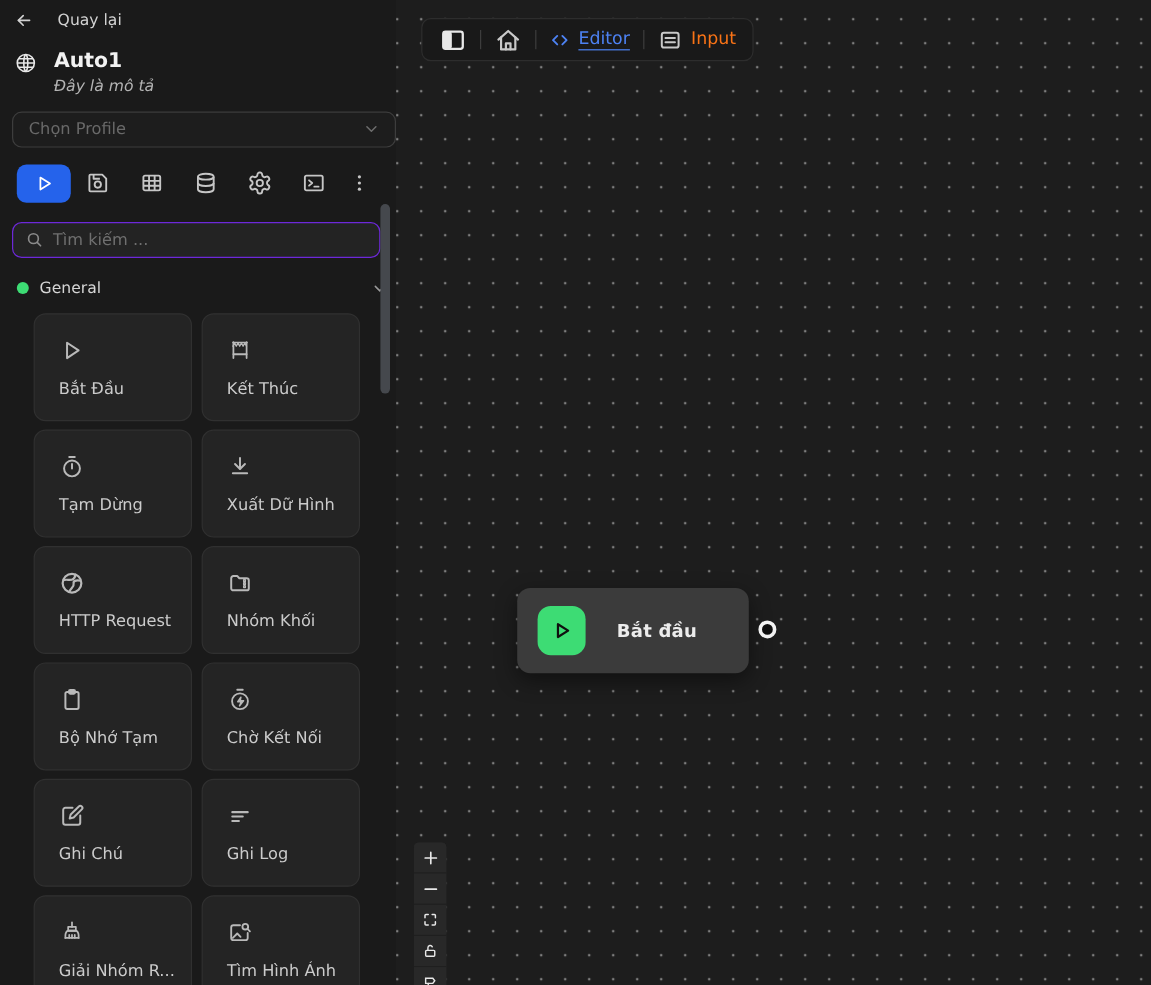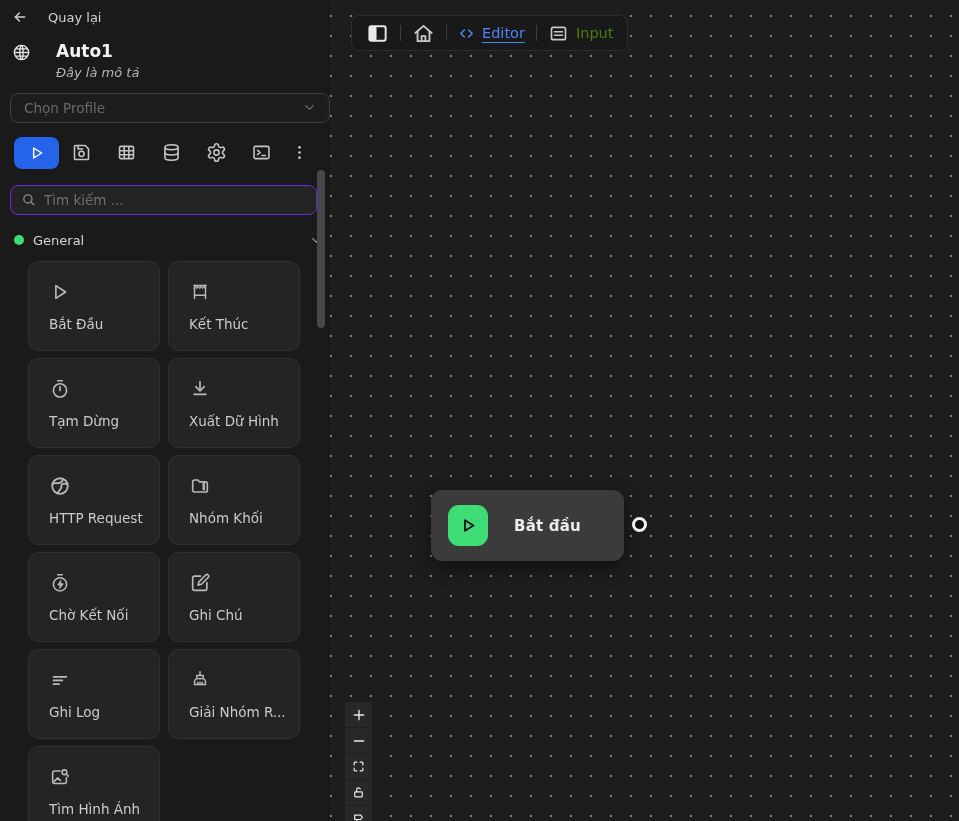--- a/index.html
+++ b/index.html
@@ -24,21 +24,21 @@
   .topbar {
     position:absolute; left:21px; top:15px; height:36px;
     background:#191919; border:1px solid #2d2d2d; border-radius:8px;
     display:flex; align-items:center; gap:11px; padding:0 14px;
     z-index:5;
   }
   .topbar .sep { width:1px; height:16px; background:#3d3d3d; }
   .tb-btn { display:flex; align-items:center; gap:7px; color:#c9c9c9; cursor:pointer; background:none; border:none; font:inherit;justify-content:center; }
   .tb-btn.link { color:#4d82f3; }
   .tb-btn.link .tb-label { text-decoration:underline; text-underline-offset:4px; }
-  .tb-label { font-size:14.5px; color:#4d7c0f; }
+  .tb-label { font-size:14.5px; color:#f97316; }
   .tb-btn.link .tb-label { color:#4d82f3; }
 
   
   .node {
     position:absolute; left:101px; top:490px; width:193px; height:71px;
     background:#3b3b3b; border-radius:11px;
     display:flex; align-items:center; padding-left:17px; gap:26px;
     box-shadow:0 6px 18px rgba(0,0,0,.45);
     cursor:grab; z-index:3;
   }
@@ -64,21 +64,21 @@
   }
   .ctrl-btn:last-child { border-bottom:none; }
 
   
   .sidebar {
     position:absolute; left:0; top:0; width:330px; height:821px;
     background:#1a1a1a; z-index:10; padding:0 0 0 10px;
   }
   .back-row { display:flex; align-items:center; gap:20px; margin:9px 0 0 2px;
     color:#d2d2d2; font-size:13px; cursor:pointer; width:max-content; }
-  .title-row { display:flex; align-items:flex-start; gap:25px; margin:17px 0 0 2px; }
+  .title-row { display:flex; align-items:flex-start; gap:14px; margin:17px 0 0 2px; }
   .wf-title { font-size:17px; font-weight:700; color:#f2f2f2; line-height:1.15; }
   .wf-desc  { font-size:13px; color:#b4b4b4; margin-top:3px;font-style:italic; }
 
   .profile-select {
     margin-top:13px; width:320px; height:30px; border:1px solid #3d3d3d;
     border-radius:8px; display:flex; align-items:center; justify-content:space-between;
     padding:0 12px 0 13px; color:#696969; font-size:13.5px; cursor:pointer; background:#1d1d1d;
   }
 
   .icon-toolbar { display:flex; align-items:center; margin-top:14px; gap:0; }
@@ -396,20 +396,29 @@
     <div class="block-card">
       <span>
         <svg width="22" height="22" viewBox="0 0 24 24" fill="none" stroke="#b9b9b9" stroke-width="1.8" stroke-linejoin="round">
           <path d="M4 7.5c0-1.1.9-2 2-2h3.6l1.8 2H18a2 2 0 0 1 2 2v7a2 2 0 0 1-2 2H6a2 2 0 0 1-2-2z"></path>
           <path d="M15.3 8.8h1.6v1.6h-1.6zM15.3 11.6h1.6v1.6h-1.6zM15.3 14.4h1.6v1.6h-1.6z" stroke-width="1.2"></path>
         </svg>
       </span>
       <span class="blk-label">Nhóm Khối</span>
     </div>
 
+    <div class="block-card">
+      <span>
+        <svg width="22" height="22" viewBox="0 0 24 24" fill="none" stroke="#b9b9b9" stroke-width="1.8" stroke-linejoin="round">
+          <rect x="6" y="5" width="12" height="15.5" rx="1.5"></rect>
+          <rect x="9.3" y="3.2" width="5.4" height="3.4" rx="1"></rect>
+        </svg>
+      </span>
+      <span class="blk-label">Bộ Nhớ Tạm</span>
+    </div>
 
     <div class="block-card">
       <span>
         <svg width="22" height="22" viewBox="0 0 24 24" fill="none" stroke="#b9b9b9" stroke-width="1.7" stroke-linecap="round" stroke-linejoin="round">
           <path d="M9.5 3h5"></path>
             <circle cx="12" cy="13.5" r="7.2"></circle>
           <path d="M12.8 9.8 10 14h3.2l-1.6 3.7 3.6-4.7h-3z" stroke-width="1.4"></path>
         </svg>
       </span>
       <span class="blk-label">Chờ Kết Nối</span>

